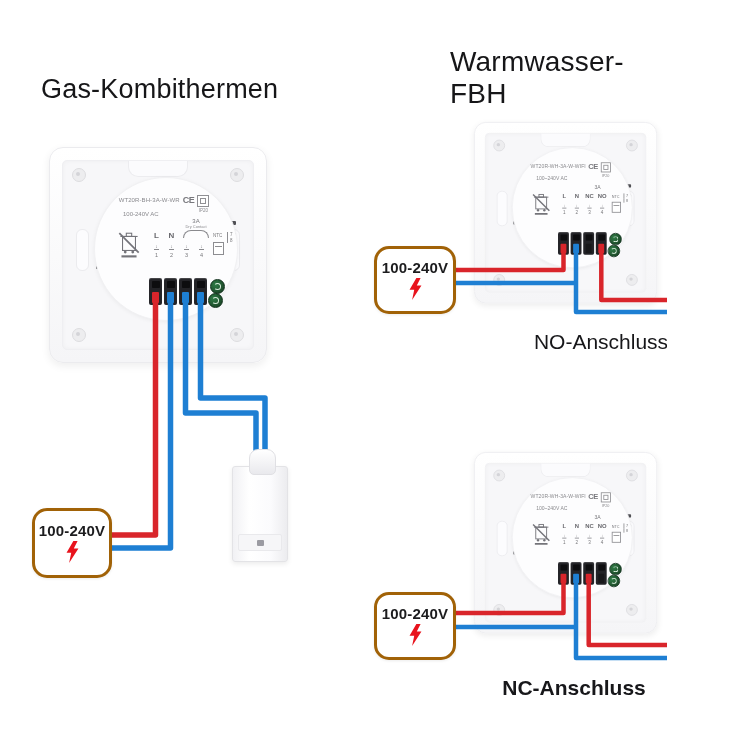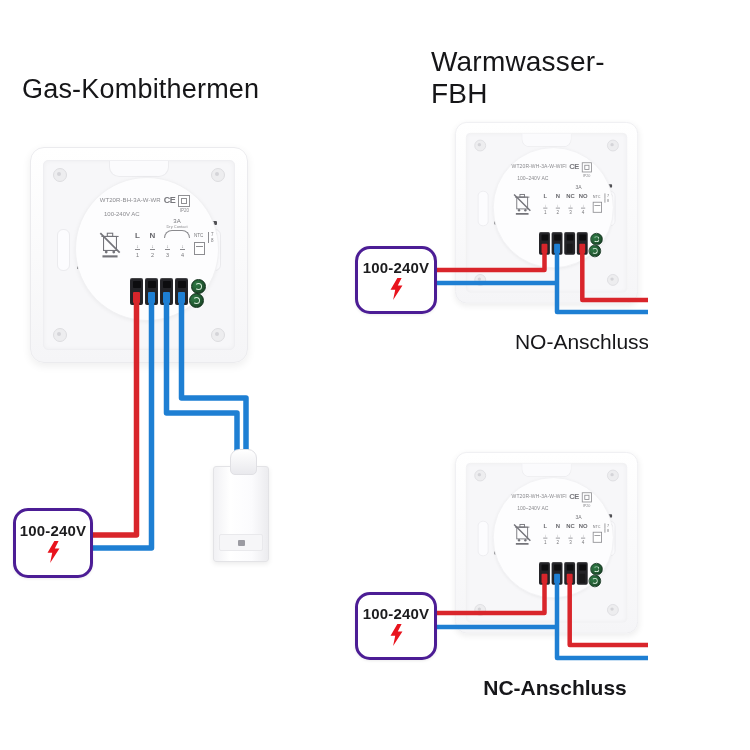--- a/index.html
+++ b/index.html
@@ -1,27 +1,27 @@
 <!DOCTYPE html>
 <html><head>
 <meta charset="utf-8">
 <style>
   html,body{margin:0;padding:0;background:#fff;}
   .canvas{position:relative;width:648px;height:750px;background:#ffffff;overflow:hidden;
-          font-family:"Liberation Sans",sans-serif;}
+          font-family:"Liberation Sans",sans-serif;margin-left:19px;}
 
   
   .title{position:absolute;color:#161618;font-size:27px;letter-spacing:0.2px;z-index:1;}
   .caption{position:absolute;color:#17171a;font-size:21px;text-align:center;width:220px;z-index:1;}
 
   
   .wires{position:absolute;left:0;top:0;z-index:5;}
 
   
-  .pbox{position:absolute;width:74px;height:62px;background:#fff;border:3px solid #4c1d95;
+  .pbox{position:absolute;width:74px;height:62px;background:#fff;border:3px solid #a16207;
         border-radius:15px;z-index:8;display:flex;flex-direction:column;align-items:center;
         justify-content:center;gap:1px;box-shadow:0 1px 3px rgba(0,0,0,0.08);}
   .pbox-label{font-size:15px;font-weight:bold;color:#1c1c1e;letter-spacing:0.2px;}
   .bolt{width:17px;height:24px;}
 
   
   .thermo{position:absolute;width:218px;height:216px;z-index:2;}
   .thermo.small{transform:scale(0.84);transform-origin:top left;}
   .t-frame{position:absolute;inset:0;background:linear-gradient(180deg,#ffffff,#f5f5f7);
            border:1px solid #ebebee;border-radius:14px;box-shadow:0 3px 8px rgba(0,0,0,0.07);}

